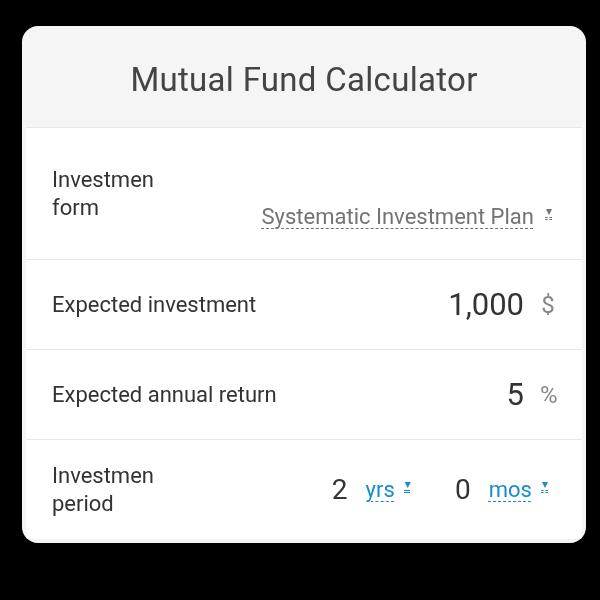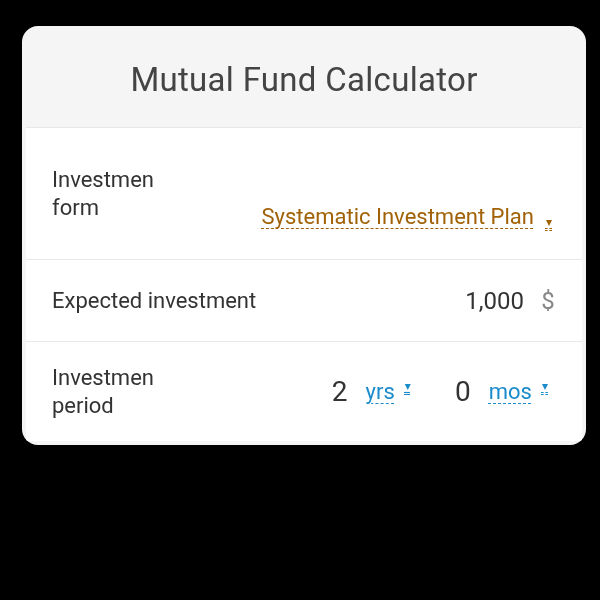--- a/index.html
+++ b/index.html
@@ -51,43 +51,43 @@
     }
     .row-content {
       flex: 1;
       display: flex;
       justify-content: flex-end;
       align-items: center;
       gap: 8px;
       min-width: 0;
     }
     .dropdown-link {
-      color: #a16207;
+      color: #737373;
       font-size: 22px;
       text-decoration: underline;
       text-decoration-style: dashed;
       text-decoration-thickness: 1px;
       text-underline-offset: 4px;
       white-space: nowrap;
       cursor: pointer;
       display: inline-flex;
-      align-items: flex-end;
+      align-items: flex-start;
       gap: 4px;
       overflow: hidden;
       text-overflow: ellipsis;
       margin-top: 46px;
     }
     .dropdown-arrow {
       font-size: 12px;
       text-decoration: underline dashed;
       text-underline-offset: 2px;
     }
     .value-input {
       color: #333;
-      font-size: 24px;
+      font-size: 31px;
       font-weight: 400;
       text-align: right;
       border: none;
       background: transparent;
       width: 120px;
       outline: none;
       font-family: inherit;
     }
     .value-input.small {
       width: 40px;
@@ -135,20 +135,27 @@
   </div>
 
   <div class="row">
     <div class="row-label">Expected investment</div>
     <div class="row-content">
       <input class="value-input" value="1,000" style="">
       <span class="unit">$</span>
     </div>
   </div>
 
+  <div class="row">
+    <div class="row-label">Expected annual return</div>
+    <div class="row-content">
+      <input class="value-input" value="5" style="">
+      <span class="unit">%</span>
+    </div>
+  </div>
 
   <div class="row">
     <div class="row-label narrow">Investment period</div>
     <div class="row-content">
       <div class="period-group">
         <input class="value-input small" value="2" style="">
         <span class="unit-link">
           <span>yrs</span>
           <span class="dropdown-arrow">▾</span>
         </span>

